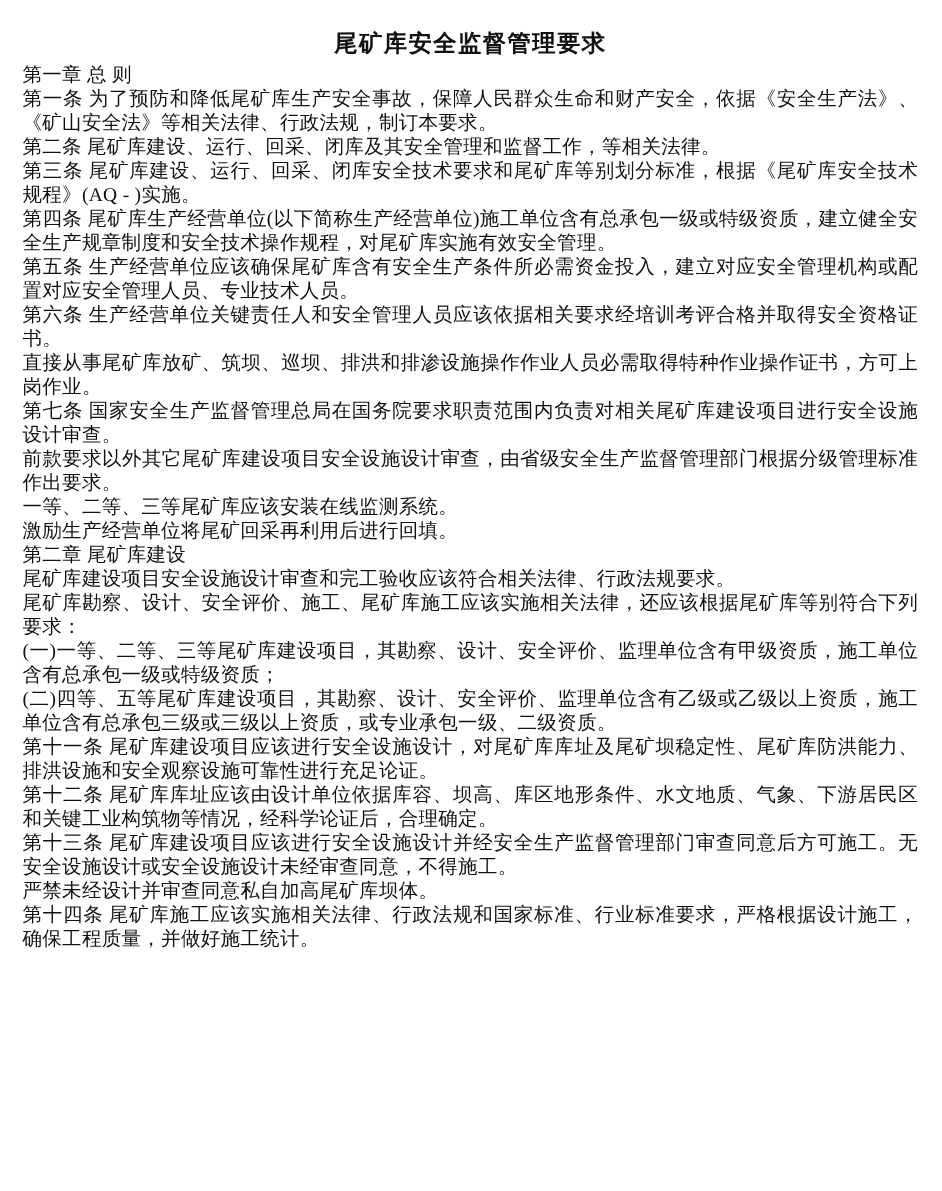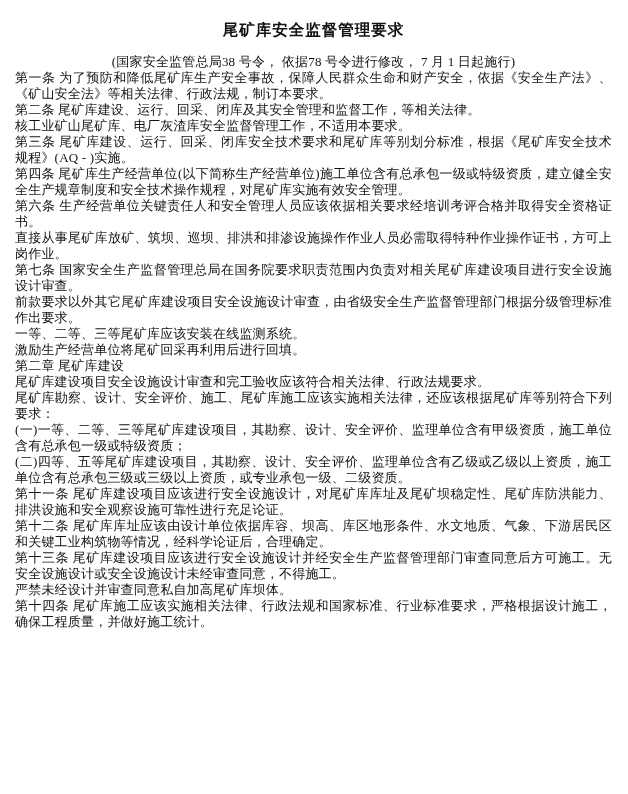--- a/index.html
+++ b/index.html
@@ -15,21 +15,21 @@
     color: #111111;
   }
   .page {
     box-sizing: border-box;
     width: 628px;
     height: 794px;
     padding: 20px 16px 0 15px;
     background: #ffffff;
   }
   .doc-title {
-    margin: 0 0 14px 0;
+    margin: 0 0 2px 0;
     text-align: center;
     font-size: 15.5px;
     font-weight: bold;
     line-height: 20px;
     letter-spacing: 1px;
   }
   .doc-subtitle {
     margin: 0;
     text-align: center;
     font-size: 13px;
@@ -47,27 +47,27 @@
     text-align: justify;
     text-justify: inter-ideograph;
     word-break: break-all;
   }
 </style>
 </head>
 <body>
 
 <div class="page">
   <h1 class="doc-title">尾矿库安全监督管理要求</h1>
-  <p class="doc-subtitle">(国家安全监管总局38 号令， 依据78 号令进行修改， 7 月 1 日起施行)</p>
   <div class="para-list">
+      <p class="para">第一章 总 则</p>
       <p class="para">第一条 为了预防和降低尾矿库生产安全事故，保障人民群众生命和财产安全，依据《安全生产法》、《矿山安全法》等相关法律、行政法规，制订本要求。</p>
       <p class="para">第二条 尾矿库建设、运行、回采、闭库及其安全管理和监督工作，等相关法律。</p>
-      <p class="para">核工业矿山尾矿库、电厂灰渣库安全监督管理工作，不适用本要求。</p>
       <p class="para">第三条 尾矿库建设、运行、回采、闭库安全技术要求和尾矿库等别划分标准，根据《尾矿库安全技术规程》(AQ - )实施。</p>
       <p class="para">第四条 尾矿库生产经营单位(以下简称生产经营单位)施工单位含有总承包一级或特级资质，建立健全安全生产规章制度和安全技术操作规程，对尾矿库实施有效安全管理。</p>
+      <p class="para">第五条 生产经营单位应该确保尾矿库含有安全生产条件所必需资金投入，建立对应安全管理机构或配置对应安全管理人员、专业技术人员。</p>
       <p class="para">第六条 生产经营单位关键责任人和安全管理人员应该依据相关要求经培训考评合格并取得安全资格证书。</p>
       <p class="para">直接从事尾矿库放矿、筑坝、巡坝、排洪和排渗设施操作作业人员必需取得特种作业操作证书，方可上岗作业。</p>
       <p class="para">第七条 国家安全生产监督管理总局在国务院要求职责范围内负责对相关尾矿库建设项目进行安全设施设计审查。</p>
       <p class="para">前款要求以外其它尾矿库建设项目安全设施设计审查，由省级安全生产监督管理部门根据分级管理标准作出要求。</p>
       <p class="para">一等、二等、三等尾矿库应该安装在线监测系统。</p>
       <p class="para">激励生产经营单位将尾矿回采再利用后进行回填。</p>
       <p class="para">第二章 尾矿库建设</p>
       <p class="para">尾矿库建设项目安全设施设计审查和完工验收应该符合相关法律、行政法规要求。</p>
       <p class="para">尾矿库勘察、设计、安全评价、施工、尾矿库施工应该实施相关法律，还应该根据尾矿库等别符合下列要求：</p>
       <p class="para">(一)一等、二等、三等尾矿库建设项目，其勘察、设计、安全评价、监理单位含有甲级资质，施工单位含有总承包一级或特级资质；</p>

